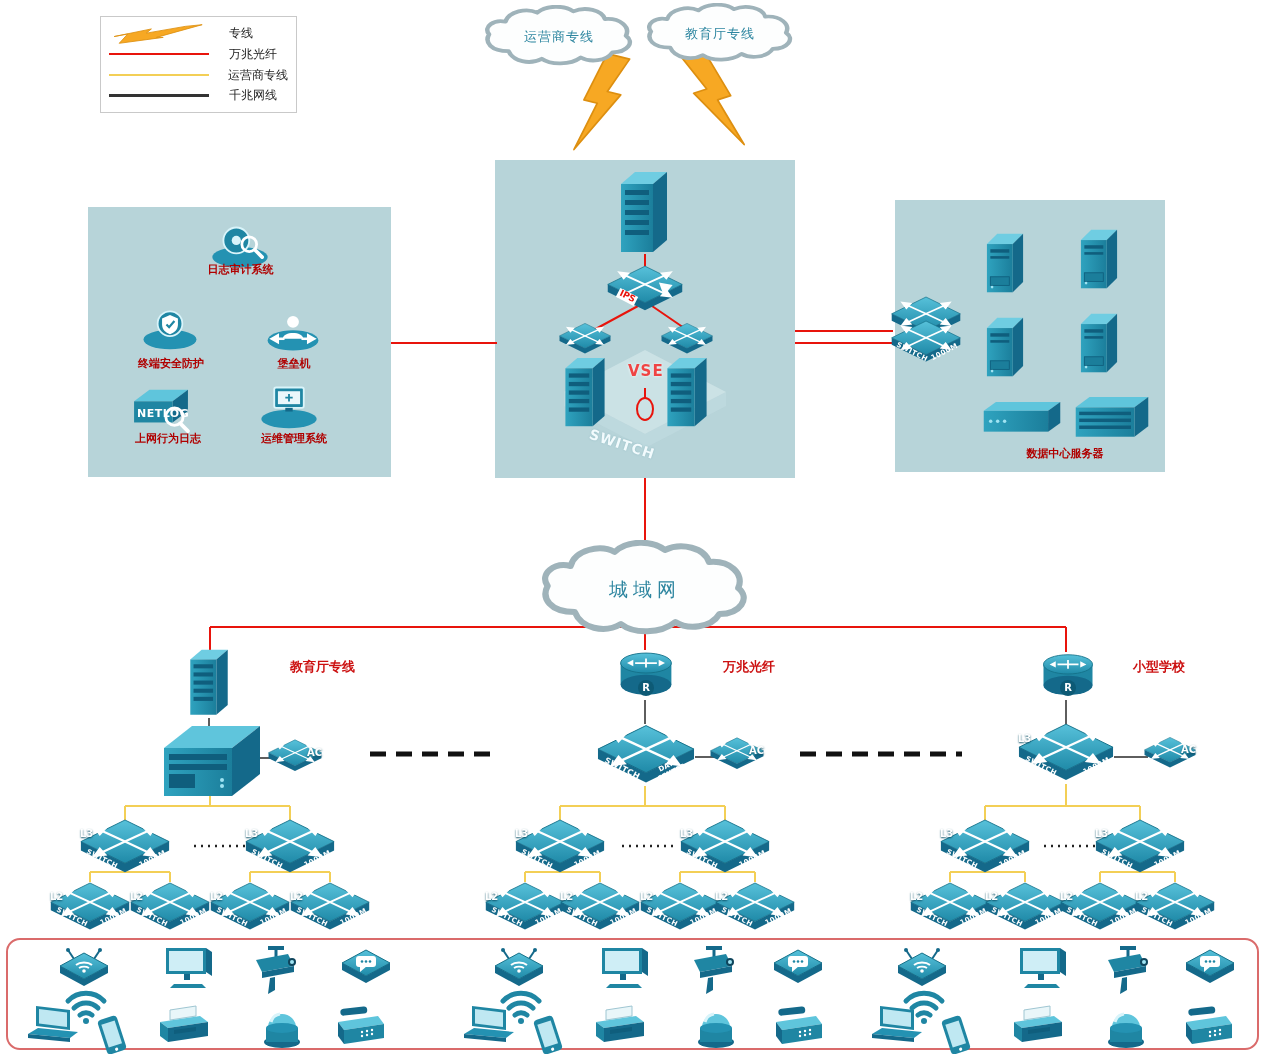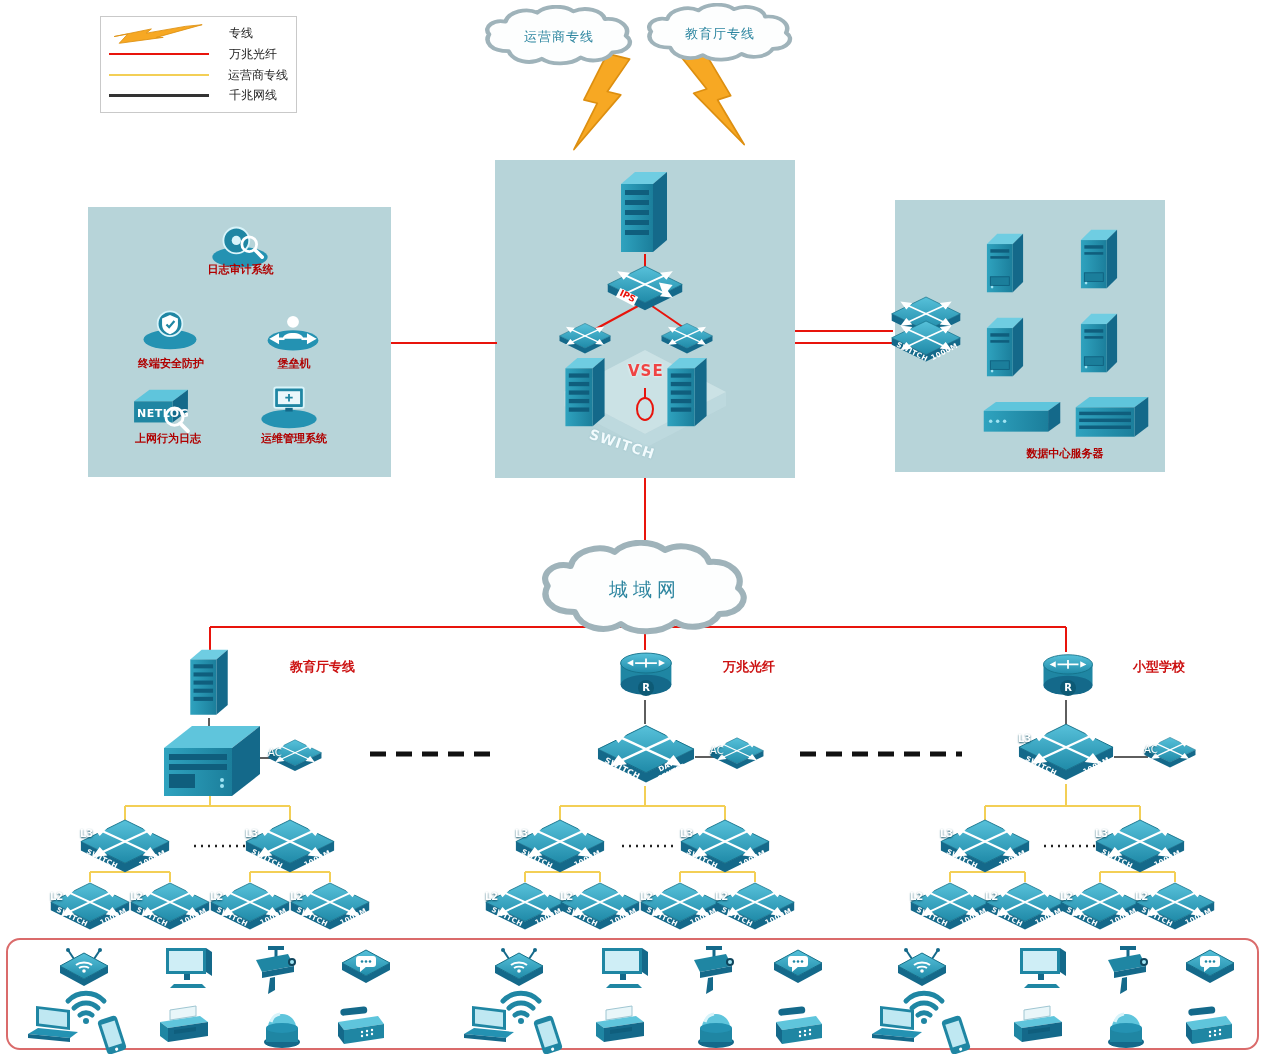--- a/index.html
+++ b/index.html
@@ -24,21 +24,21 @@
 .lg-row{display:flex;align-items:center;height:21px}
 .lg-icon{width:112px;display:flex;align-items:center}
 .lg-line{display:block;width:100px;height:2px}
 .lg-label{font-size:12px;color:#222;margin-left:8px;white-space:nowrap}
 .terminal-box{position:absolute;border:2px solid #da6b6b;border-radius:14px;background:#fff;z-index:0}
 .vse{color:#ef4444;font-weight:bold;font-size:15px;letter-spacing:1px;text-shadow:0 0 3px #fff}
 .watermark-txt{color:#f2fbfd;font-weight:bold;font-size:14px;transform:rotate(18deg);letter-spacing:1px;text-shadow:0 0 2px #8fb9c2}
 .ips-tag{position:absolute;left:10px;bottom:12px;background:#fff;color:#e8140c;font-weight:bold;font-size:9px;padding:0 2px;transform:rotate(27deg);line-height:1.1}
 .tri-right{position:absolute;right:10px;top:16px;width:0;height:0;border-left:12px solid #fff;border-top:7px solid transparent;border-bottom:7px solid transparent;transform:rotate(-20deg)}
 .r-badge{position:absolute;left:50%;bottom:4px;transform:translateX(-50%);width:16px;height:16px;border-radius:50%;background:#0d5a75;color:#fff;font-weight:bold;font-size:10px;text-align:center;line-height:16px}
-.ac-txt{position:absolute;left:0;right:0;top:24%;text-align:left;color:#fff;font-weight:normal;font-size:10px;text-shadow:0 1px 2px #0a5066}
+.ac-txt{position:absolute;left:0;right:0;top:24%;text-align:right;color:#fff;font-weight:bold;font-size:10px;text-shadow:0 1px 2px #0a5066}
 .netlog-txt{position:absolute;left:9px;top:23px;color:#fff;font-weight:bold;font-size:11px;letter-spacing:.5px}
 .core2-right{position:absolute;right:2px;bottom:16%;width:46px;color:#fff;font-weight:bold;font-size:7px;transform:rotate(-27deg);text-align:center;line-height:1.15}
 </style>
 </head>
 <body>
 
 <svg width="0" height="0" style="position:absolute" aria-hidden="true">
 <defs>
 <linearGradient id="gTop" x1="0" y1="0" x2="0" y2="1">
 <stop offset="0" stop-color="#57c1da"></stop>

